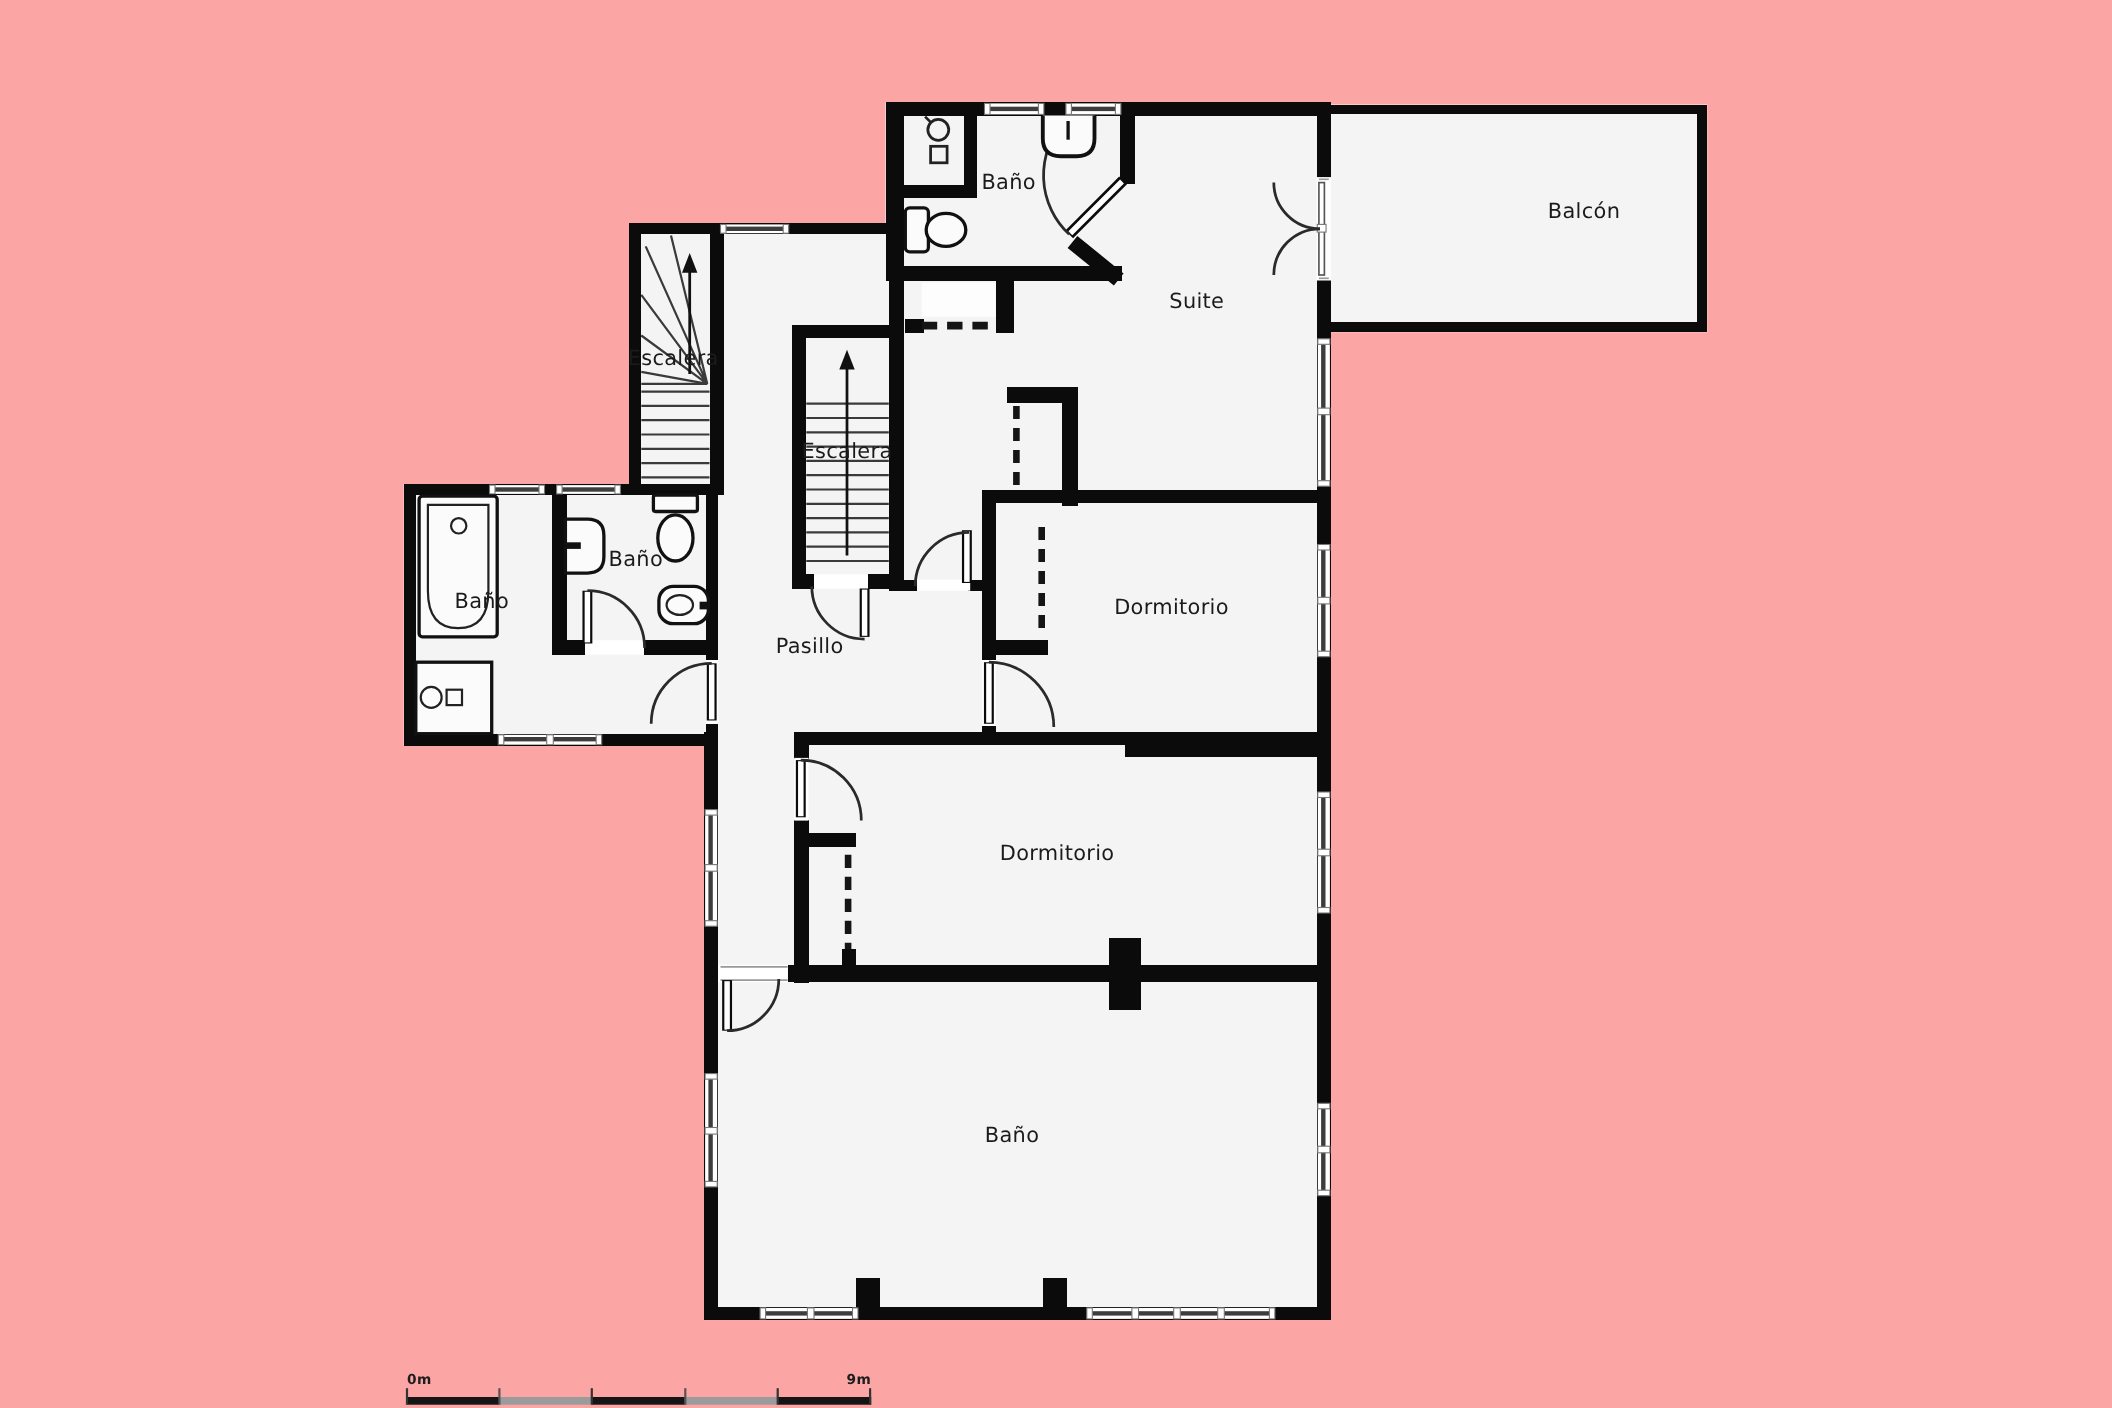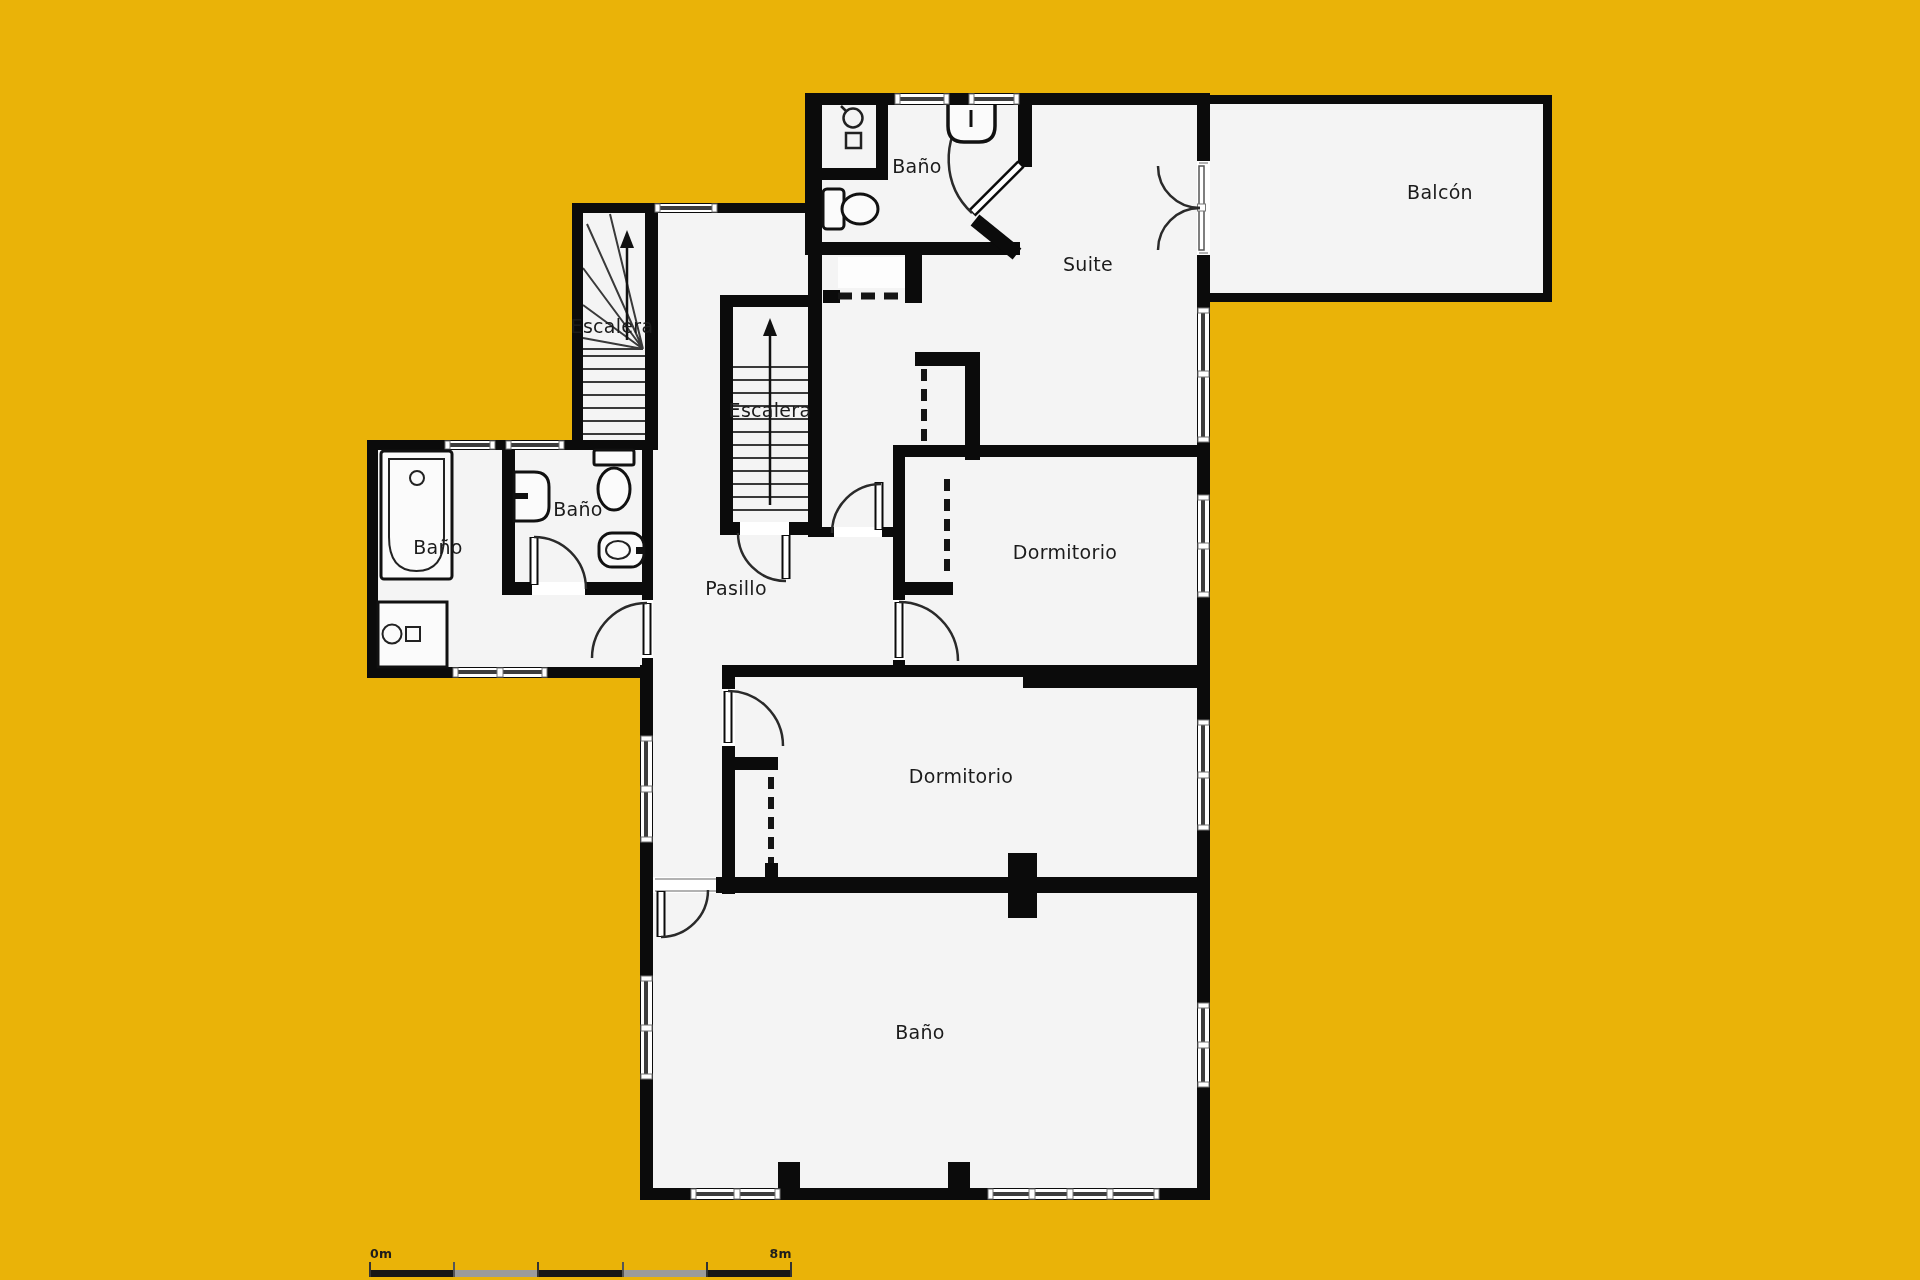--- a/index.html
+++ b/index.html
@@ -1,20 +1,20 @@
 <!DOCTYPE html>
 <html style="--wall: #0b0b0b; --room-fill: #f4f4f4; --fixture-fill: #fbfbfb; --glazing: #3d3d3d; --label: #1b1b1b; --arc: #2a2a2a; --scale-dark: #151515; --scale-light: #9b9b9b;"><head>
 <meta charset="utf-8">
 <style>
   :root{
     --wall:#0b0b0b; --room-fill:#f4f4f4; --fixture-fill:#fbfbfb; --glazing:#3d3d3d;
     --label:#1b1b1b; --arc:#2a2a2a; --scale-dark:#151515; --scale-light:#9b9b9b;
   }
   html,body{margin:0;padding:0;background:#fff;}
-  .stage{position:relative;width:1920px;height:1280px;background:#eab308;overflow:hidden;
+  .stage{position:relative;width:1920px;height:1280px;background:#fca5a5;overflow:hidden;
          font-family:"DejaVu Sans","Liberation Sans",sans-serif;}
   .stage svg{position:absolute;left:0;top:0;}
   .room-label{position:absolute;transform:translate(-50%,-50%);font-size:19px;color:var(--label);
               letter-spacing:.3px;white-space:nowrap;}
   .scale-label{position:absolute;font-size:12.5px;font-weight:700;color:#1d1d1d;letter-spacing:.4px;}
   .scale-label.right{transform:translateX(-100%);}
 </style>
 </head>
 <body>
 
@@ -326,27 +326,27 @@
     <rect x="369" y="1262" width="2" height="15" fill="#333"></rect>
     <rect x="453" y="1262" width="2" height="15" fill="#555"></rect>
     <rect x="537" y="1262" width="2" height="15" fill="#333"></rect>
     <rect x="622" y="1262" width="2" height="15" fill="#555"></rect>
     <rect x="706" y="1262" width="2" height="15" fill="#333"></rect>
     <rect x="790" y="1262" width="2" height="15" fill="#333"></rect>
   </g>
 </svg>
 
   <div class="room-label" style="left:917px;top:166px">Baño</div>
-  <div class="room-label" style="left:1088px;top:264px">Suite</div>
+  <div class="room-label" style="left:1088px;top:274px">Suite</div>
   <div class="room-label" style="left:1440px;top:192px">Balcón</div>
   <div class="room-label" style="left:612px;top:326px">Escalera</div>
   <div class="room-label" style="left:770px;top:410px">Escalera</div>
   <div class="room-label" style="left:578px;top:509px">Baño</div>
   <div class="room-label" style="left:438px;top:547px">Baño</div>
   <div class="room-label" style="left:736px;top:588px">Pasillo</div>
   <div class="room-label" style="left:1065px;top:552px">Dormitorio</div>
   <div class="room-label" style="left:961px;top:776px">Dormitorio</div>
   <div class="room-label" style="left:920px;top:1032px">Baño</div>
 
   <div class="scale-label" style="left:370px;top:1246px">0m</div>
-  <div class="scale-label right" style="left:792px;top:1246px">8m</div>
+  <div class="scale-label right" style="left:792px;top:1246px">9m</div>
 
 </div>
 
 </body></html>

